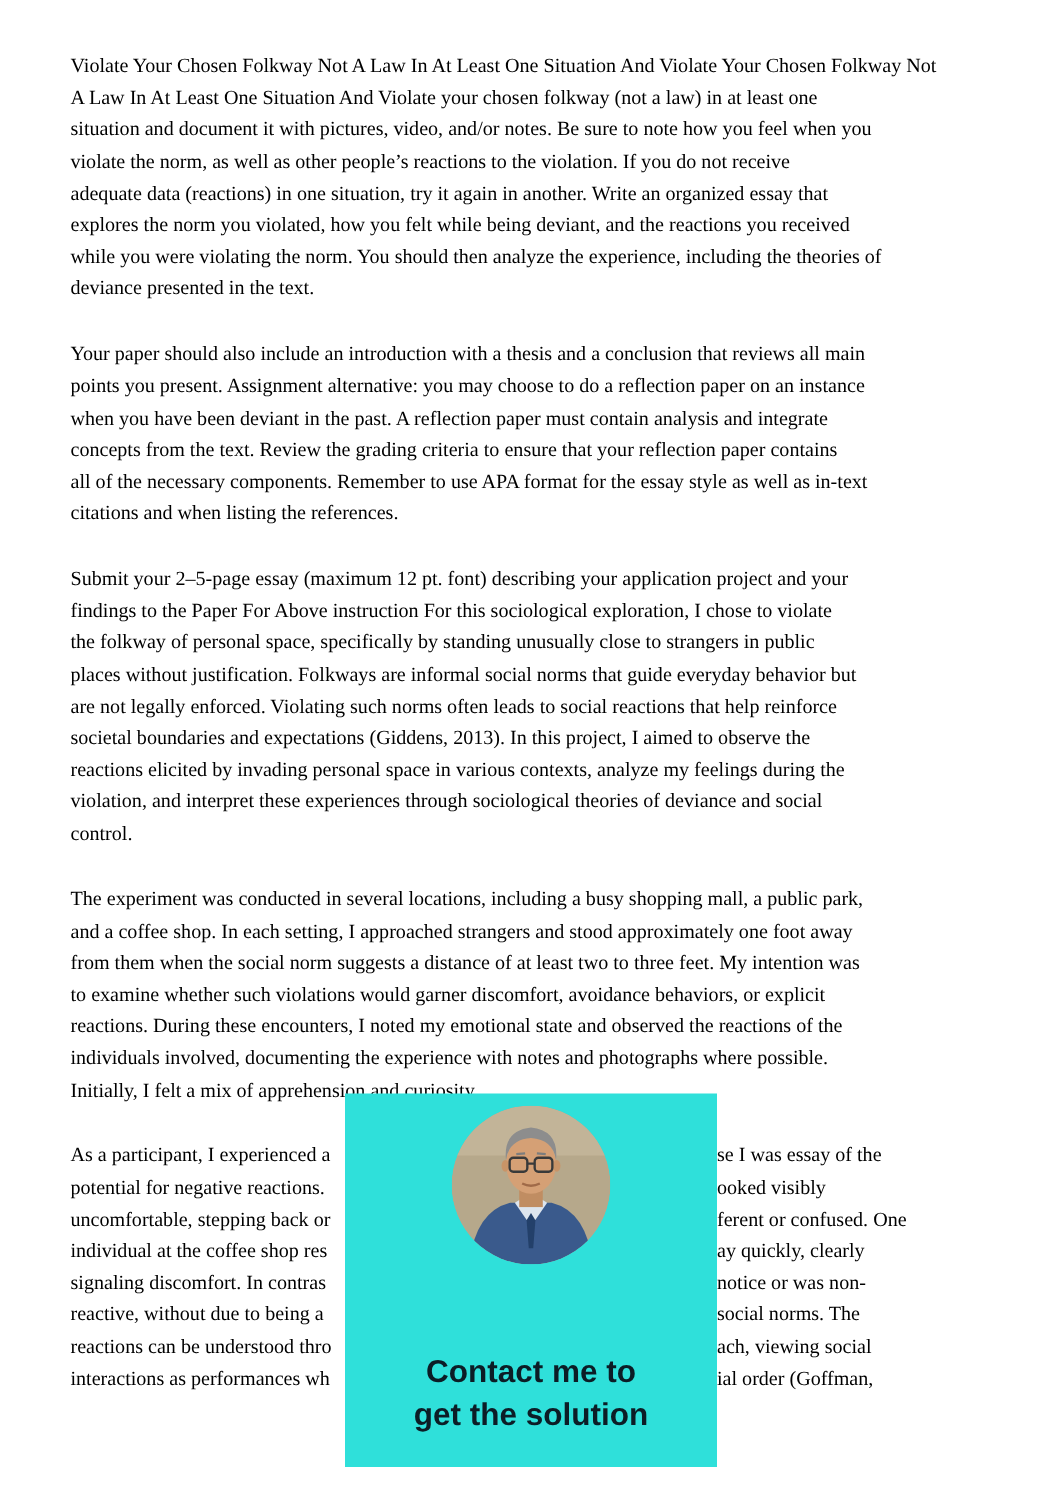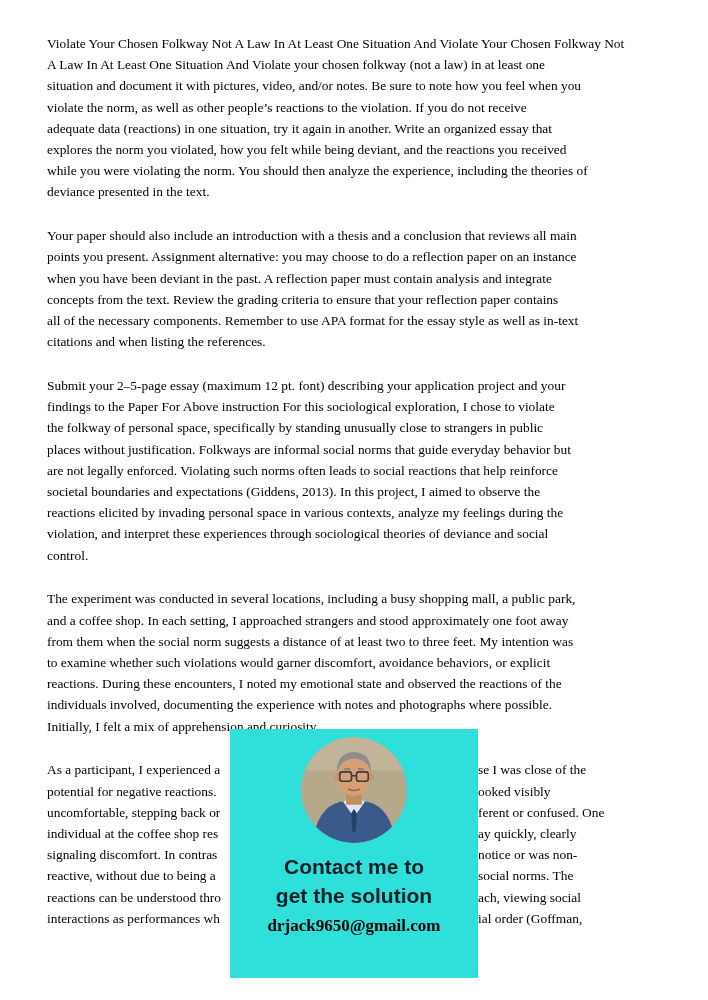--- a/index.html
+++ b/index.html
@@ -32,20 +32,21 @@
     position:absolute;
     left:230px;top:729px;
     width:248px;height:249px;
     background:#2fe0da;
     display:flex;
     flex-direction:column;
     align-items:center;
     padding-top:8px;
     box-sizing:border-box;
     z-index:5;
+    gap:48px;
   }
   .photo{
     width:106px;height:106px;
     border-radius:50%;
     overflow:hidden;
     flex:0 0 auto;
   }
   .photo svg{display:block;width:106px;height:106px;}
   .contact-text{
     margin-top:10px;
@@ -110,21 +111,21 @@
         <div class="line">from them when the social norm suggests a distance of at least two to three feet. My intention was</div>
         <div class="line">to examine whether such violations would garner discomfort, avoidance behaviors, or explicit</div>
         <div class="line">reactions. During these encounters, I noted my emotional state and observed the reactions of the</div>
         <div class="line">individuals involved, documenting the experience with notes and photographs where possible.</div>
         <div class="line">Initially, I felt a mix of apprehension and curiosity.</div>
       </div>
 
     <div class="para para5">
         <div class="line">
         <span class="frag-left">As a participant, I experienced a</span>
-        <span class="frag-right">se I was close of the</span>
+        <span class="frag-right">se I was essay of the</span>
       </div>
         <div class="line">
         <span class="frag-left">potential for negative reactions.</span>
         <span class="frag-right">ooked visibly</span>
       </div>
         <div class="line">
         <span class="frag-left">uncomfortable, stepping back or</span>
         <span class="frag-right">ferent or confused. One</span>
       </div>
         <div class="line">

